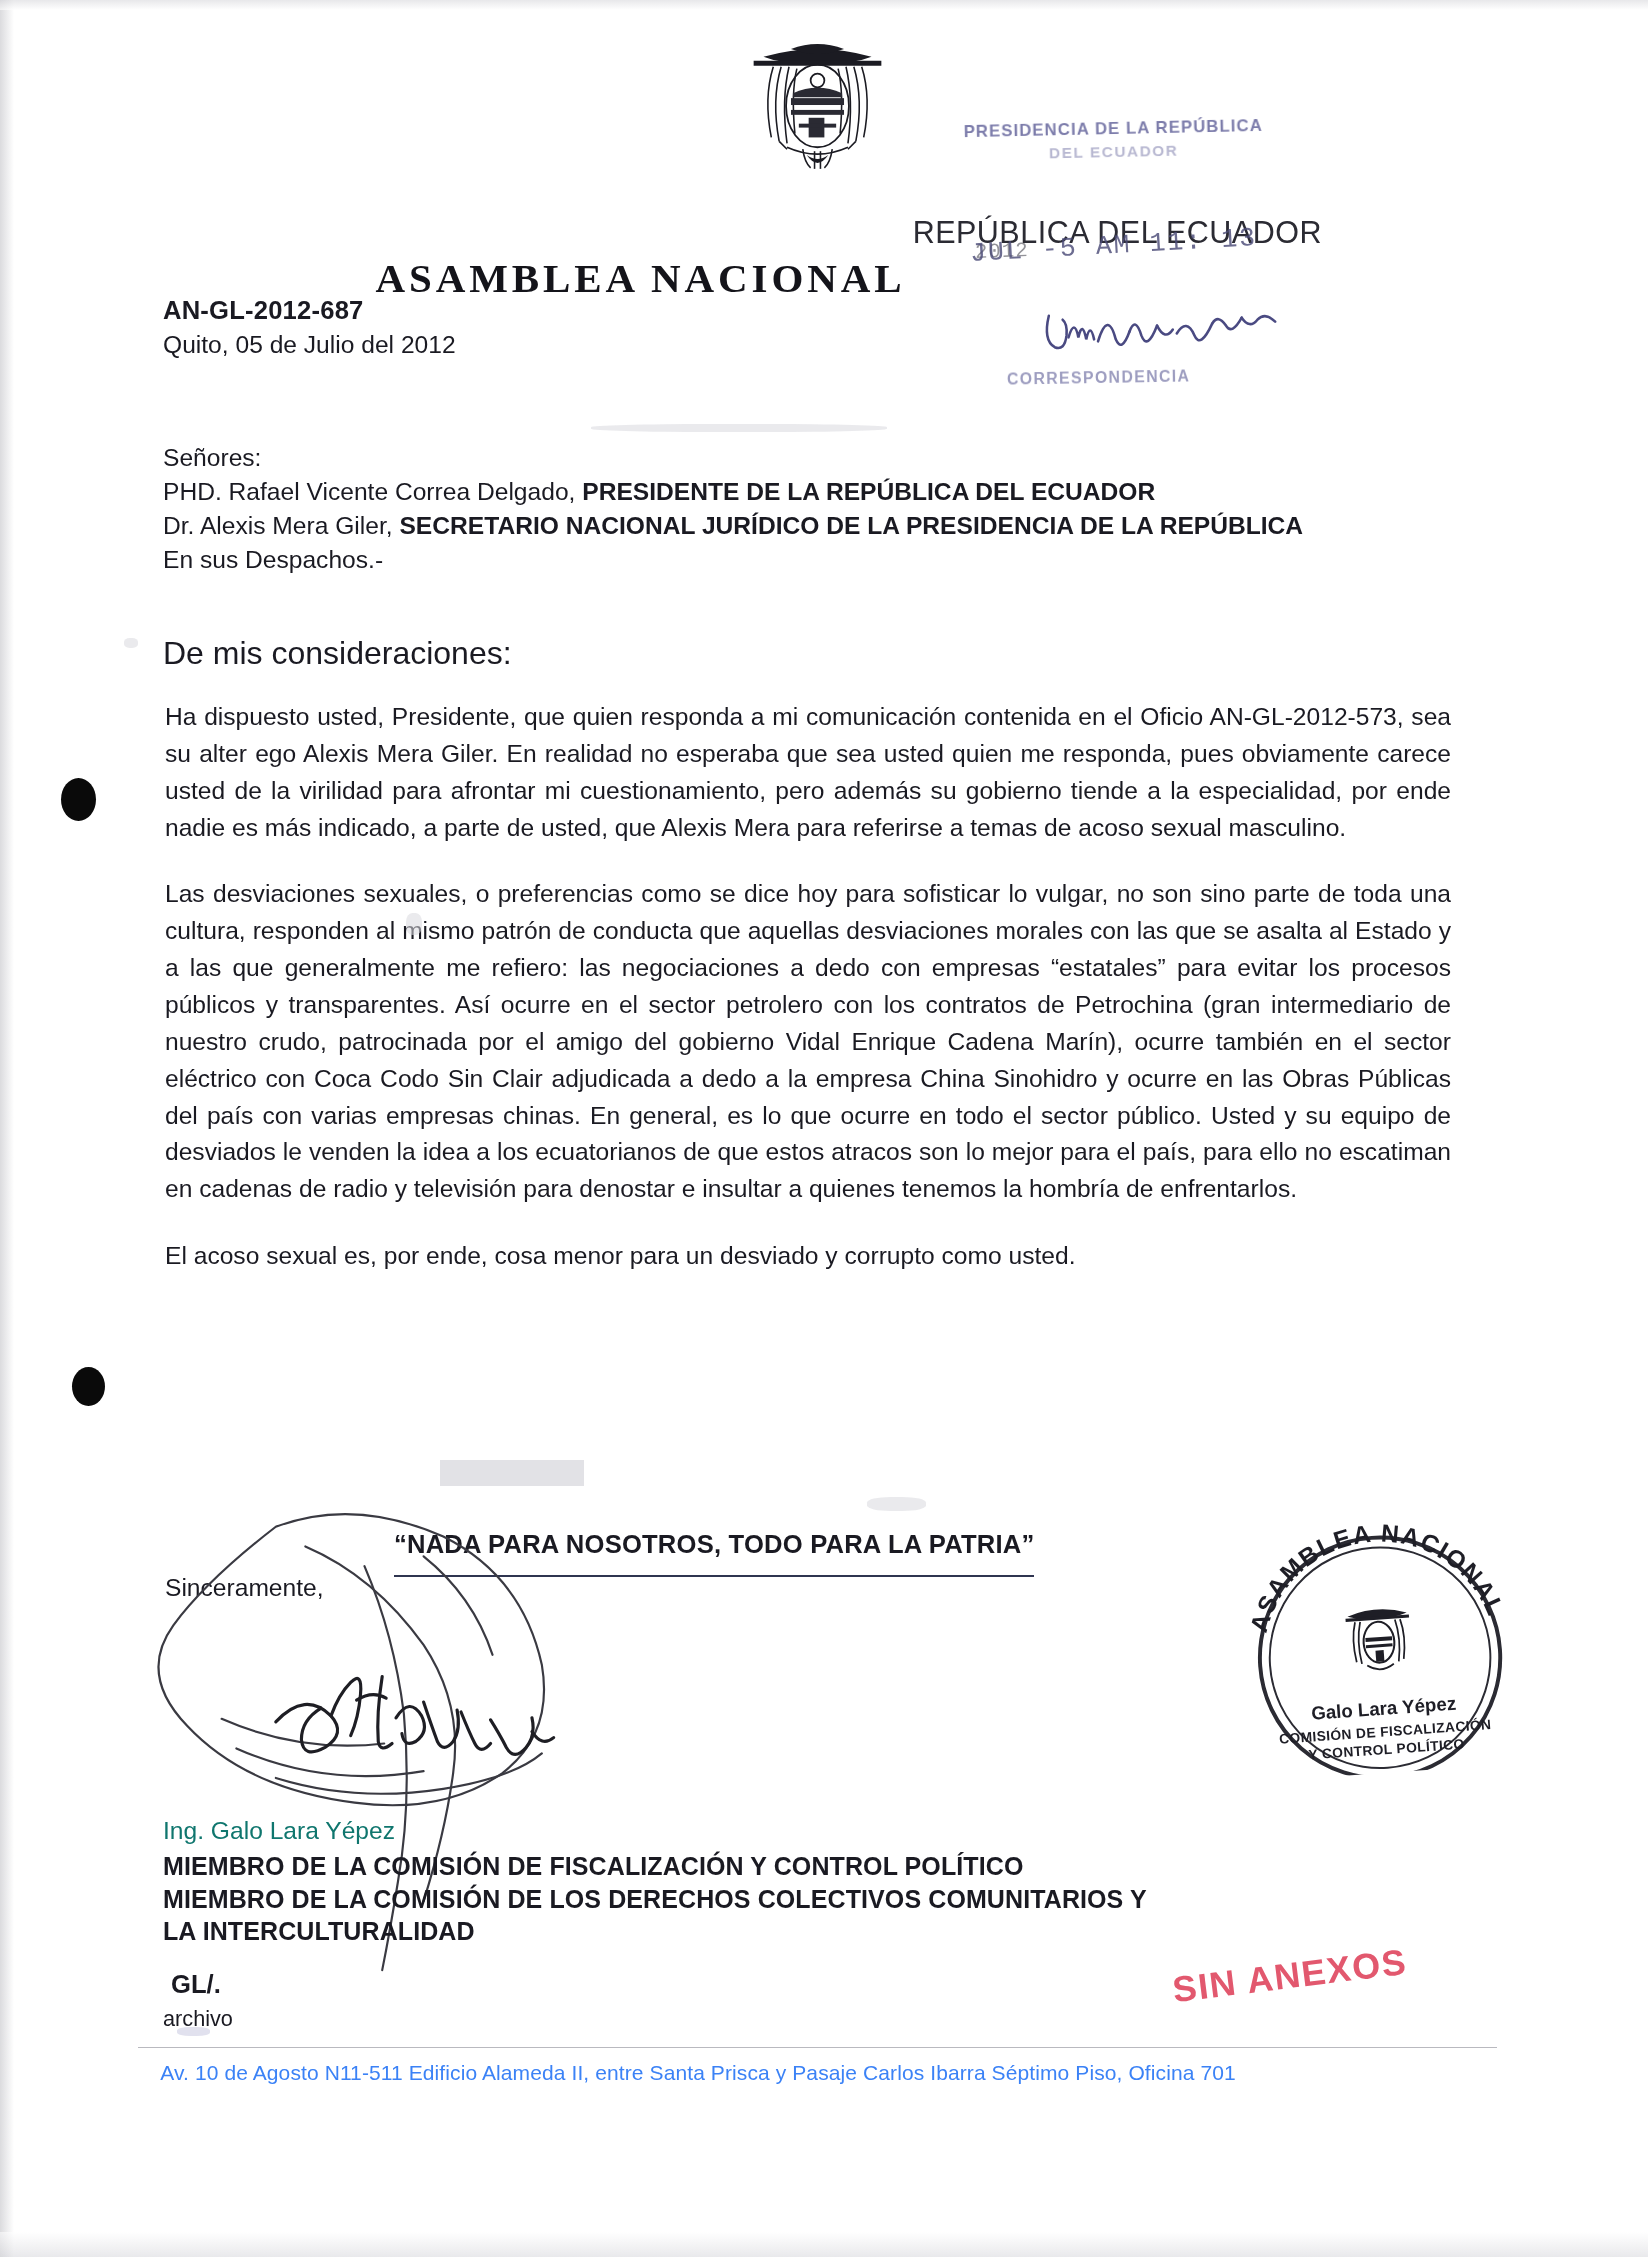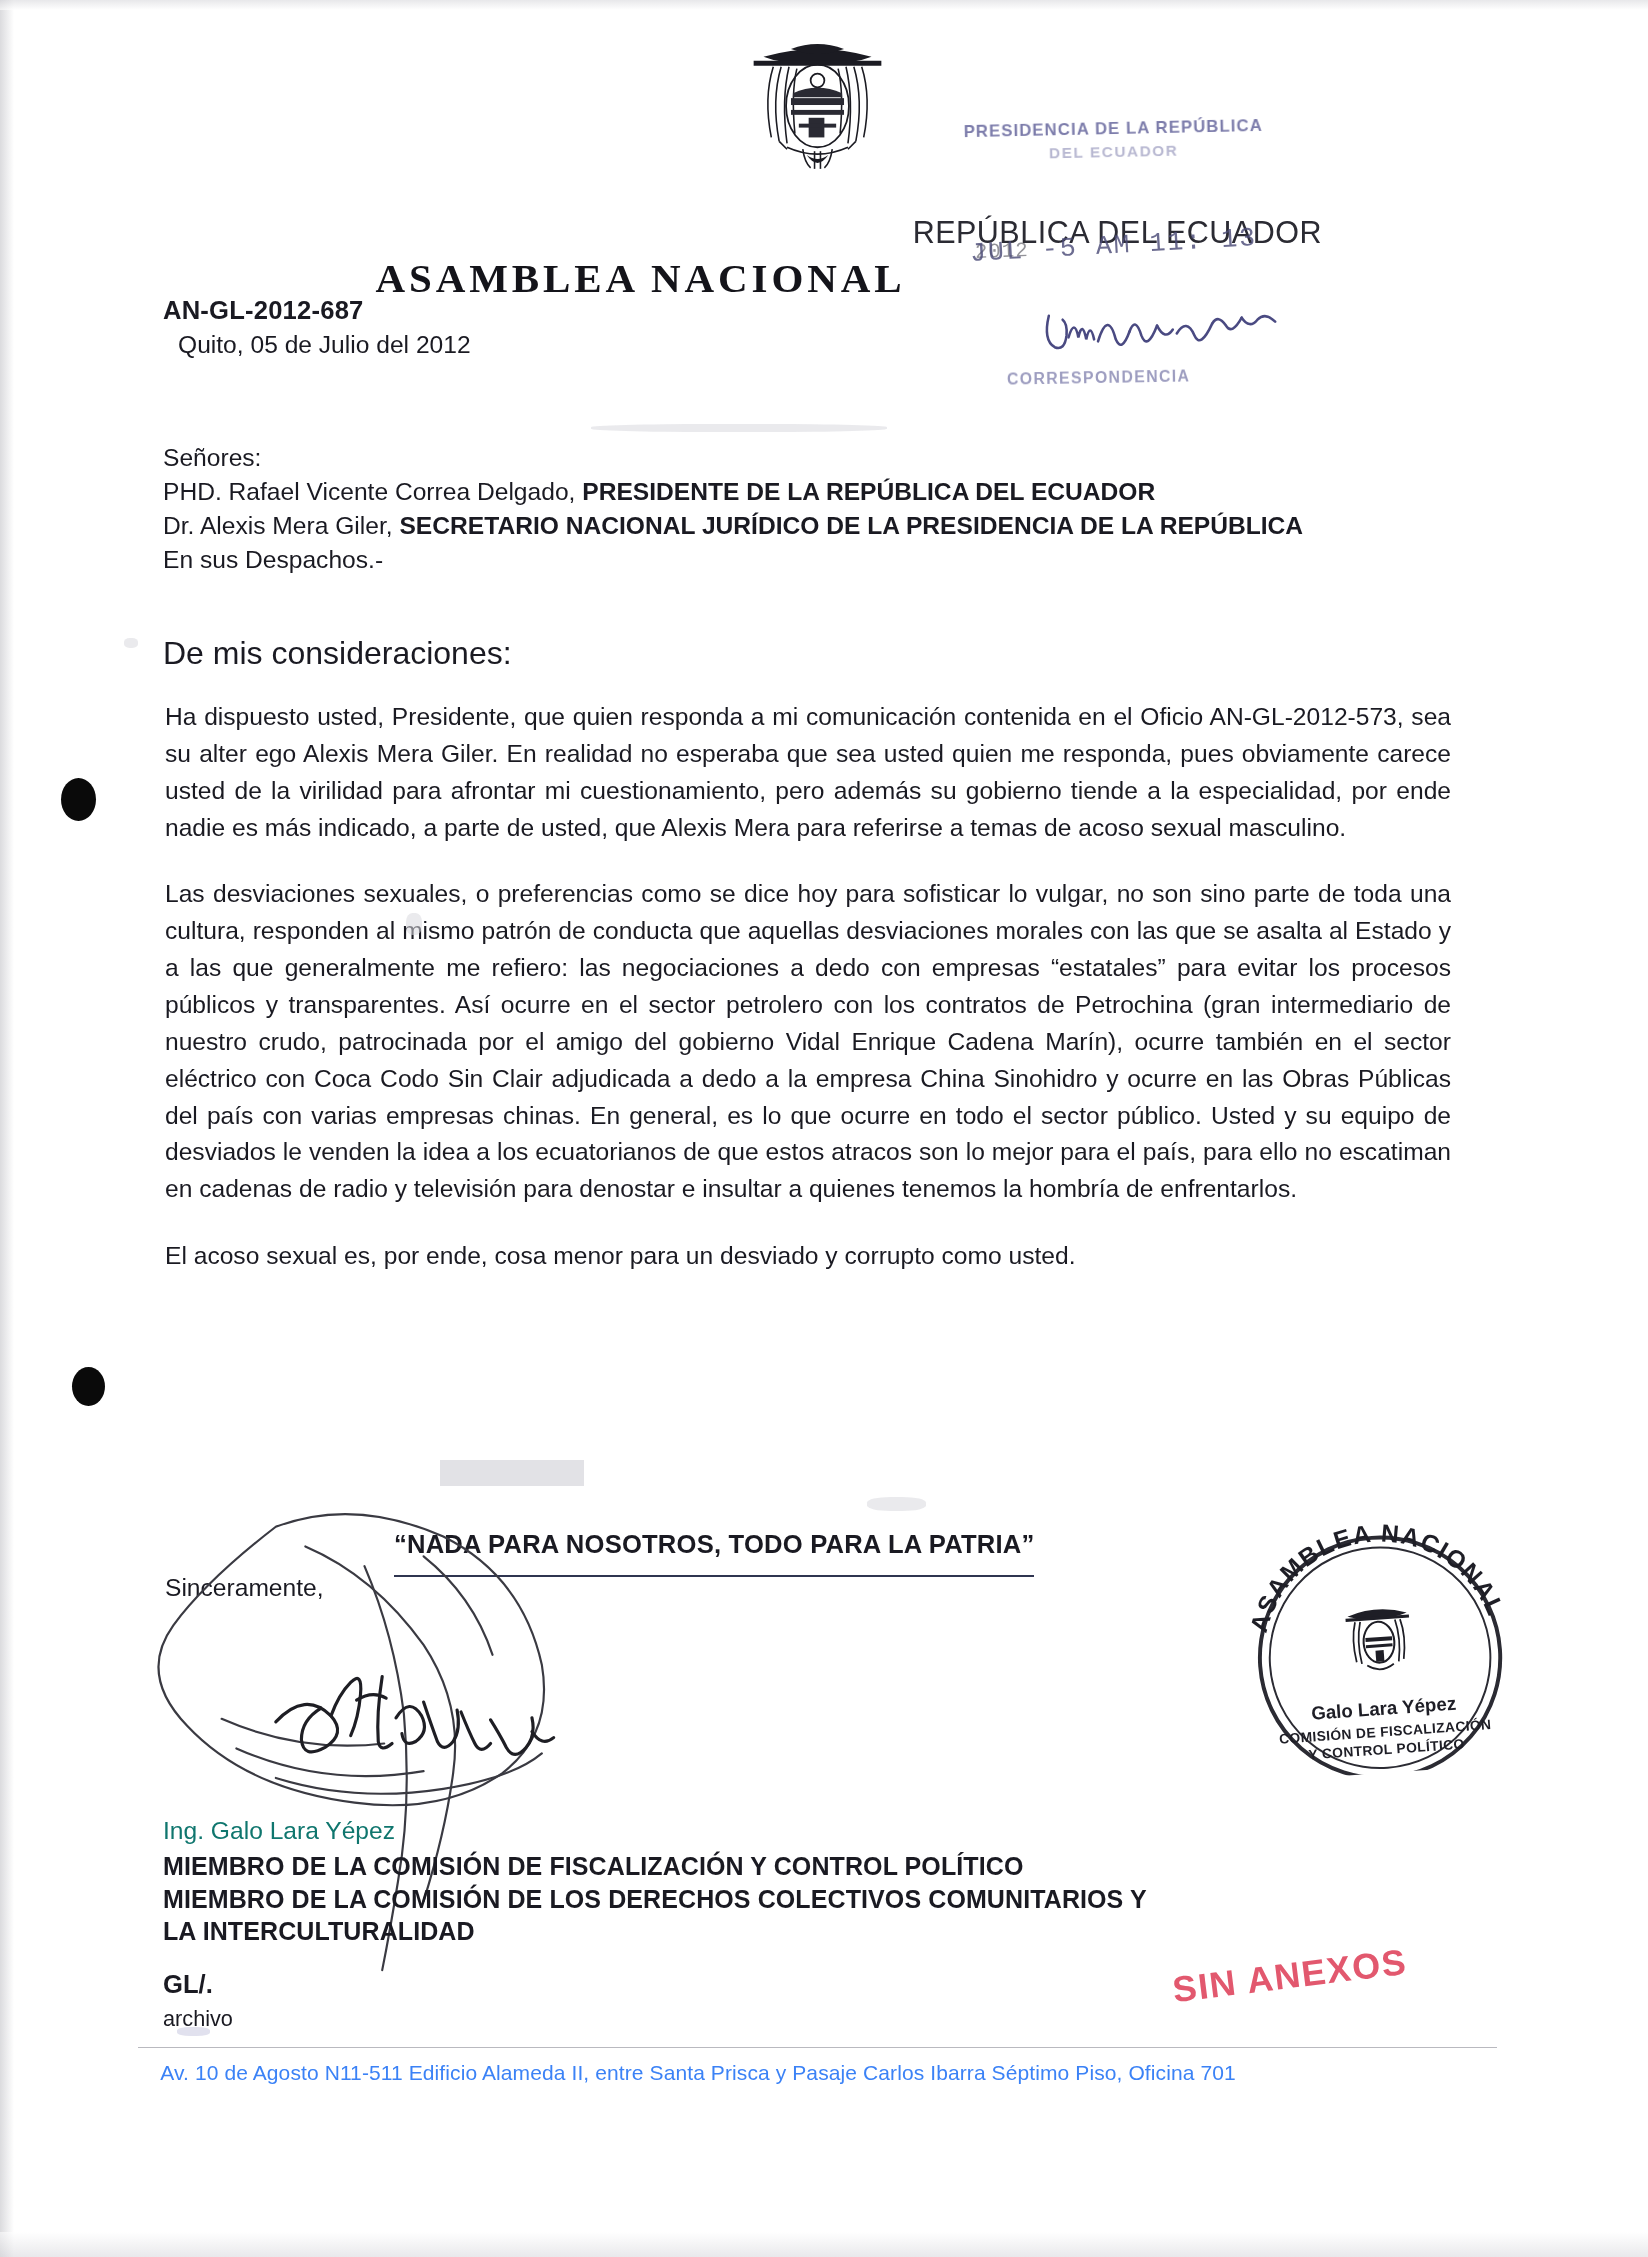--- a/index.html
+++ b/index.html
@@ -125,21 +125,20 @@
     position: absolute;
     left: 163px; top: 296px;
     font-size: 25.6px;
     font-weight: bold;
     letter-spacing: 0.2px;
   }
   .ref-date {
     position: absolute;
     left: 163px; top: 331px;
     font-size: 24.6px;
-    margin-left: 15px;
   }
 
   
   .addr {
     position: absolute;
     left: 163px; top: 441px;
     width: 1271px;
     font-size: 24.6px;
     line-height: 1.38;
   }
@@ -208,21 +207,21 @@
     position: absolute;
     left: 163px; top: 1850px;
     width: 1310px;
     font-size: 25px;
     font-weight: bold;
     line-height: 1.30;
     letter-spacing: 0.1px;
   }
   .gl-initials {
     position: absolute;
-    left: 163px; top: 1970px;
+    left: 171px; top: 1970px;
     font-size: 25.6px;
     font-weight: bold;
   }
   .archivo {
     position: absolute;
     left: 163px; top: 2006px;
     font-size: 21.7px;
   }
 
   

